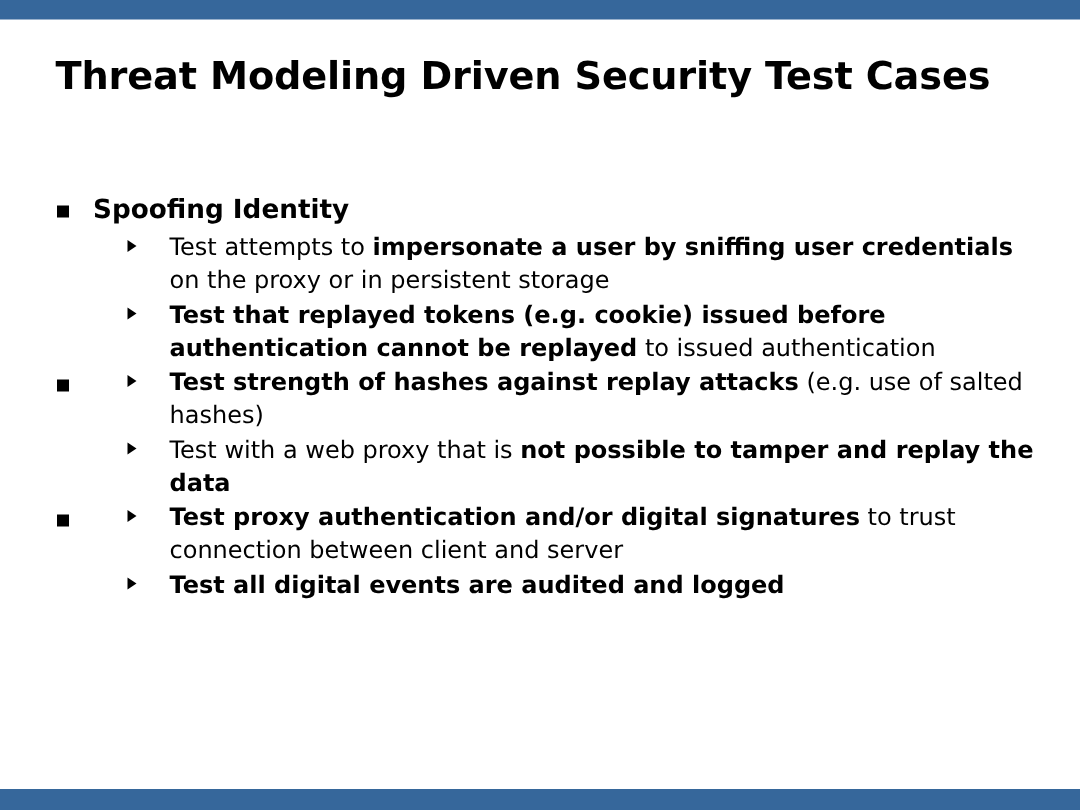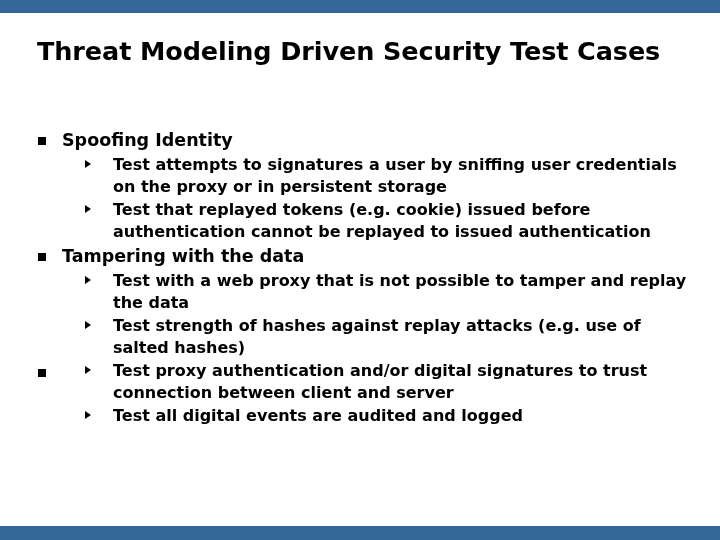--- a/index.html
+++ b/index.html
@@ -105,21 +105,21 @@
     border-bottom: 4.5px solid transparent;
   }
   li.l2 > .l2-text {
     display: block;
     margin-left: 25px;
   }
   .l2-text b {
     font-weight: bold;
   }
   .l2-text span.reg {
-    font-weight: bold;
+    font-weight: normal;
   }
   .footer {
     position: absolute;
     left: 0;
     top: 490px;
     width: 720px;
     height: 36px;
   }
 </style>
 </head>
@@ -132,39 +132,38 @@
   <div class="slide-title">Threat Modeling Driven Security Test Cases</div>
 
   <div class="content">
     <ul class="lvl1" id="outline">
         <li class="l1">
           <span class="b1-marker"></span>
           <span class="l1-text">Spoofing Identity</span>
           <ul class="lvl2">
             <li class="l2">
               <span class="b2-marker"></span>
-              <span class="l2-text"><span class="reg">Test attempts to </span><b>signatures a user by sniffing user credentials</b><span class="reg"> on the proxy or in persistent storage</span></span>
+              <span class="l2-text"><span class="reg">Test attempts to </span><b>impersonate a user by sniffing user credentials</b><span class="reg"> on the proxy or in persistent storage</span></span>
             </li>
             <li class="l2">
               <span class="b2-marker"></span>
               <span class="l2-text"><b>Test that  replayed tokens (e.g. cookie) issued before authentication cannot be replayed</b><span class="reg"> to issued authentication</span></span>
             </li>
           </ul>
         </li>
         <li class="l1">
           <span class="b1-marker"></span>
-          <span class="l1-text">Tampering with the data</span>
           <ul class="lvl2">
             <li class="l2">
               <span class="b2-marker"></span>
-              <span class="l2-text"><span class="reg">Test with a web proxy that is </span><b>not possible to tamper and replay the data</b></span>
+              <span class="l2-text"><b>Test strength of hashes against replay attacks</b><span class="reg"> (e.g. use of salted hashes)</span></span>
             </li>
             <li class="l2">
               <span class="b2-marker"></span>
-              <span class="l2-text"><b>Test strength of hashes against replay attacks</b><span class="reg"> (e.g. use of salted hashes)</span></span>
+              <span class="l2-text"><span class="reg">Test with a web proxy that is </span><b>not possible to tamper and replay the data</b></span>
             </li>
           </ul>
         </li>
         <li class="l1">
           <span class="b1-marker"></span>
           <ul class="lvl2">
             <li class="l2">
               <span class="b2-marker"></span>
               <span class="l2-text"><b>Test proxy authentication and/or digital signatures</b><span class="reg"> to trust connection between client and server</span></span>
             </li>

